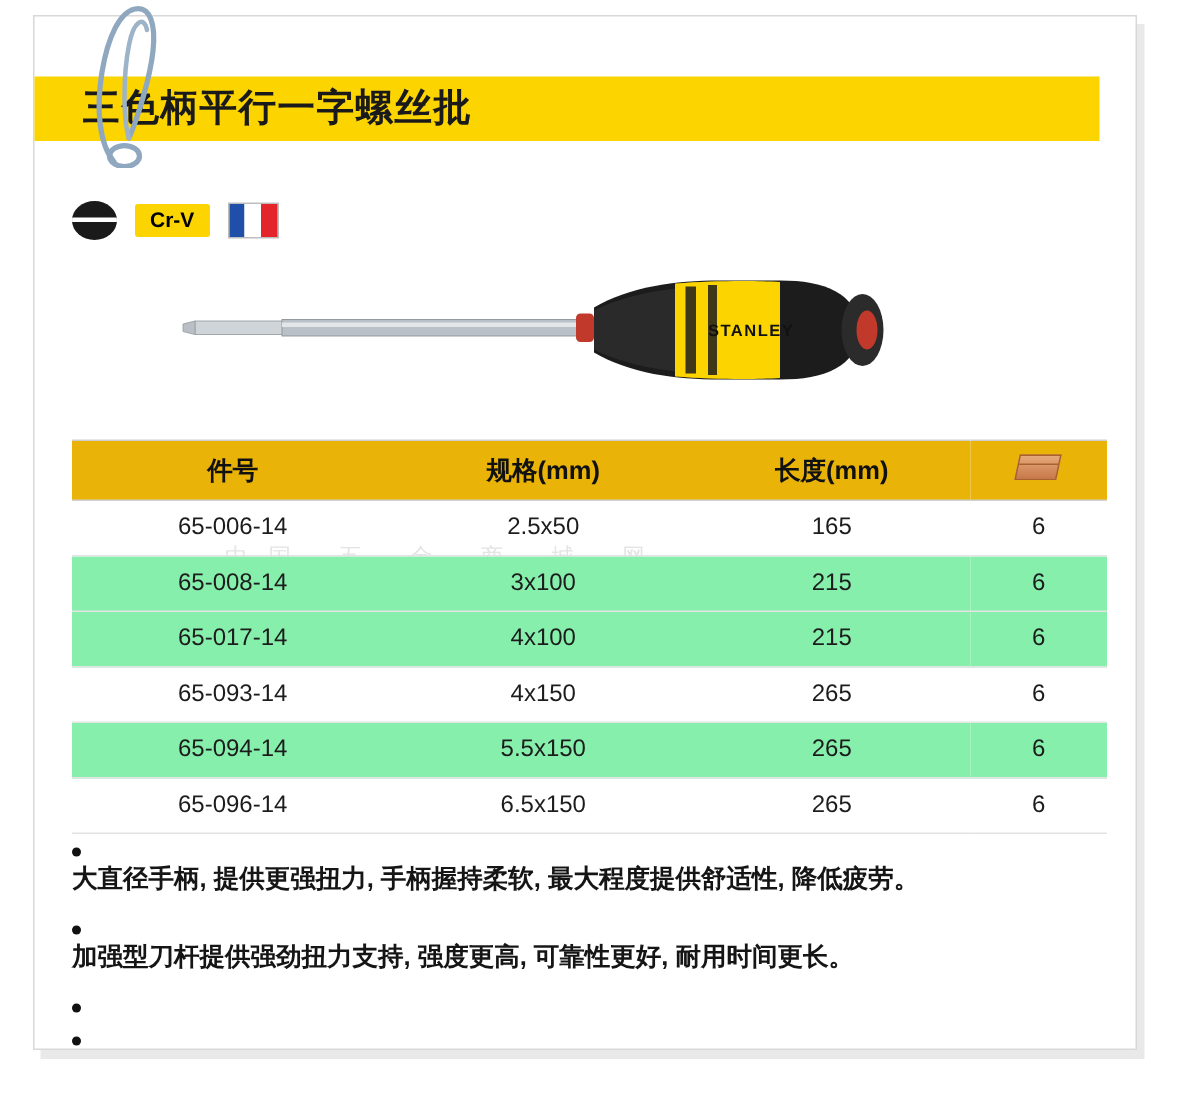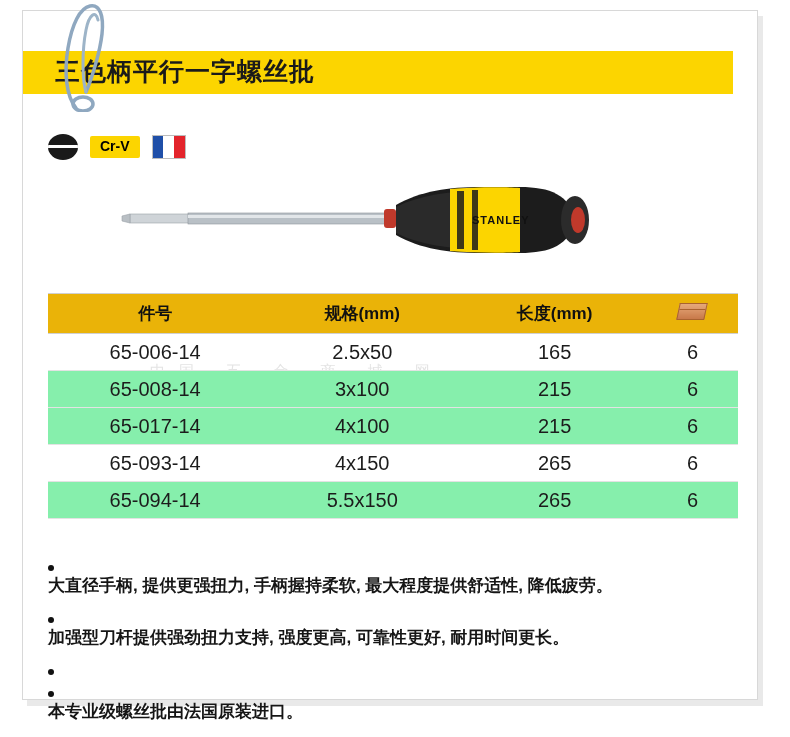--- a/index.html
+++ b/index.html
@@ -148,21 +148,21 @@
     font-weight: bold;
     color: #111;
     height: 37px;
     border-bottom: 1px solid #d0d0d0;
     border-top: 1px solid #d0d0d0;
   }
   table.spec td {
     height: 34px;
     text-align: center;
     border-bottom: 1px solid #e3e3e3;
-    font-size: 20px;
+    font-size: 16px;
     color: #1c1c1c;
   }
   table.spec tr.alt td {
     background: #86efac;
   }
   .col1 { width: 215px; }
   .col2 { width: 200px; }
   .col3 { width: 185px; }
   .col4 { width: 90px; }
   .box-icon {
@@ -315,35 +315,40 @@
           <td>4x150</td>
           <td>265</td>
           <td>6</td>
         </tr>
         <tr class="alt">
           <td>65-094-14</td>
           <td>5.5x150</td>
           <td>265</td>
           <td>6</td>
         </tr>
+        <tr>
+          <td>65-096-14</td>
+          <td>6.5x150</td>
+          <td>265</td>
+          <td>6</td>
+        </tr>
       </tbody>
     </table>
   </div>
 
   <div class="bullets">
     <div class="bullet">
       <span class="dot"></span>
       <span>大直径手柄, 提供更强扭力, 手柄握持柔软, 最大程度提供舒适性, 降低疲劳。</span>
     </div>
     <div class="bullet">
       <span class="dot"></span>
       <span>加强型刀杆提供强劲扭力支持, 强度更高, 可靠性更好, 耐用时间更长。</span>
     </div>
     <div class="bullet">
       <span class="dot"></span>
     </div>
     <div class="bullet">
       <span class="dot"></span>
-      <span>本专业级螺丝批由法国原装进口。</span>
     </div>
   </div>
 
 </div>
 
 </body></html>

